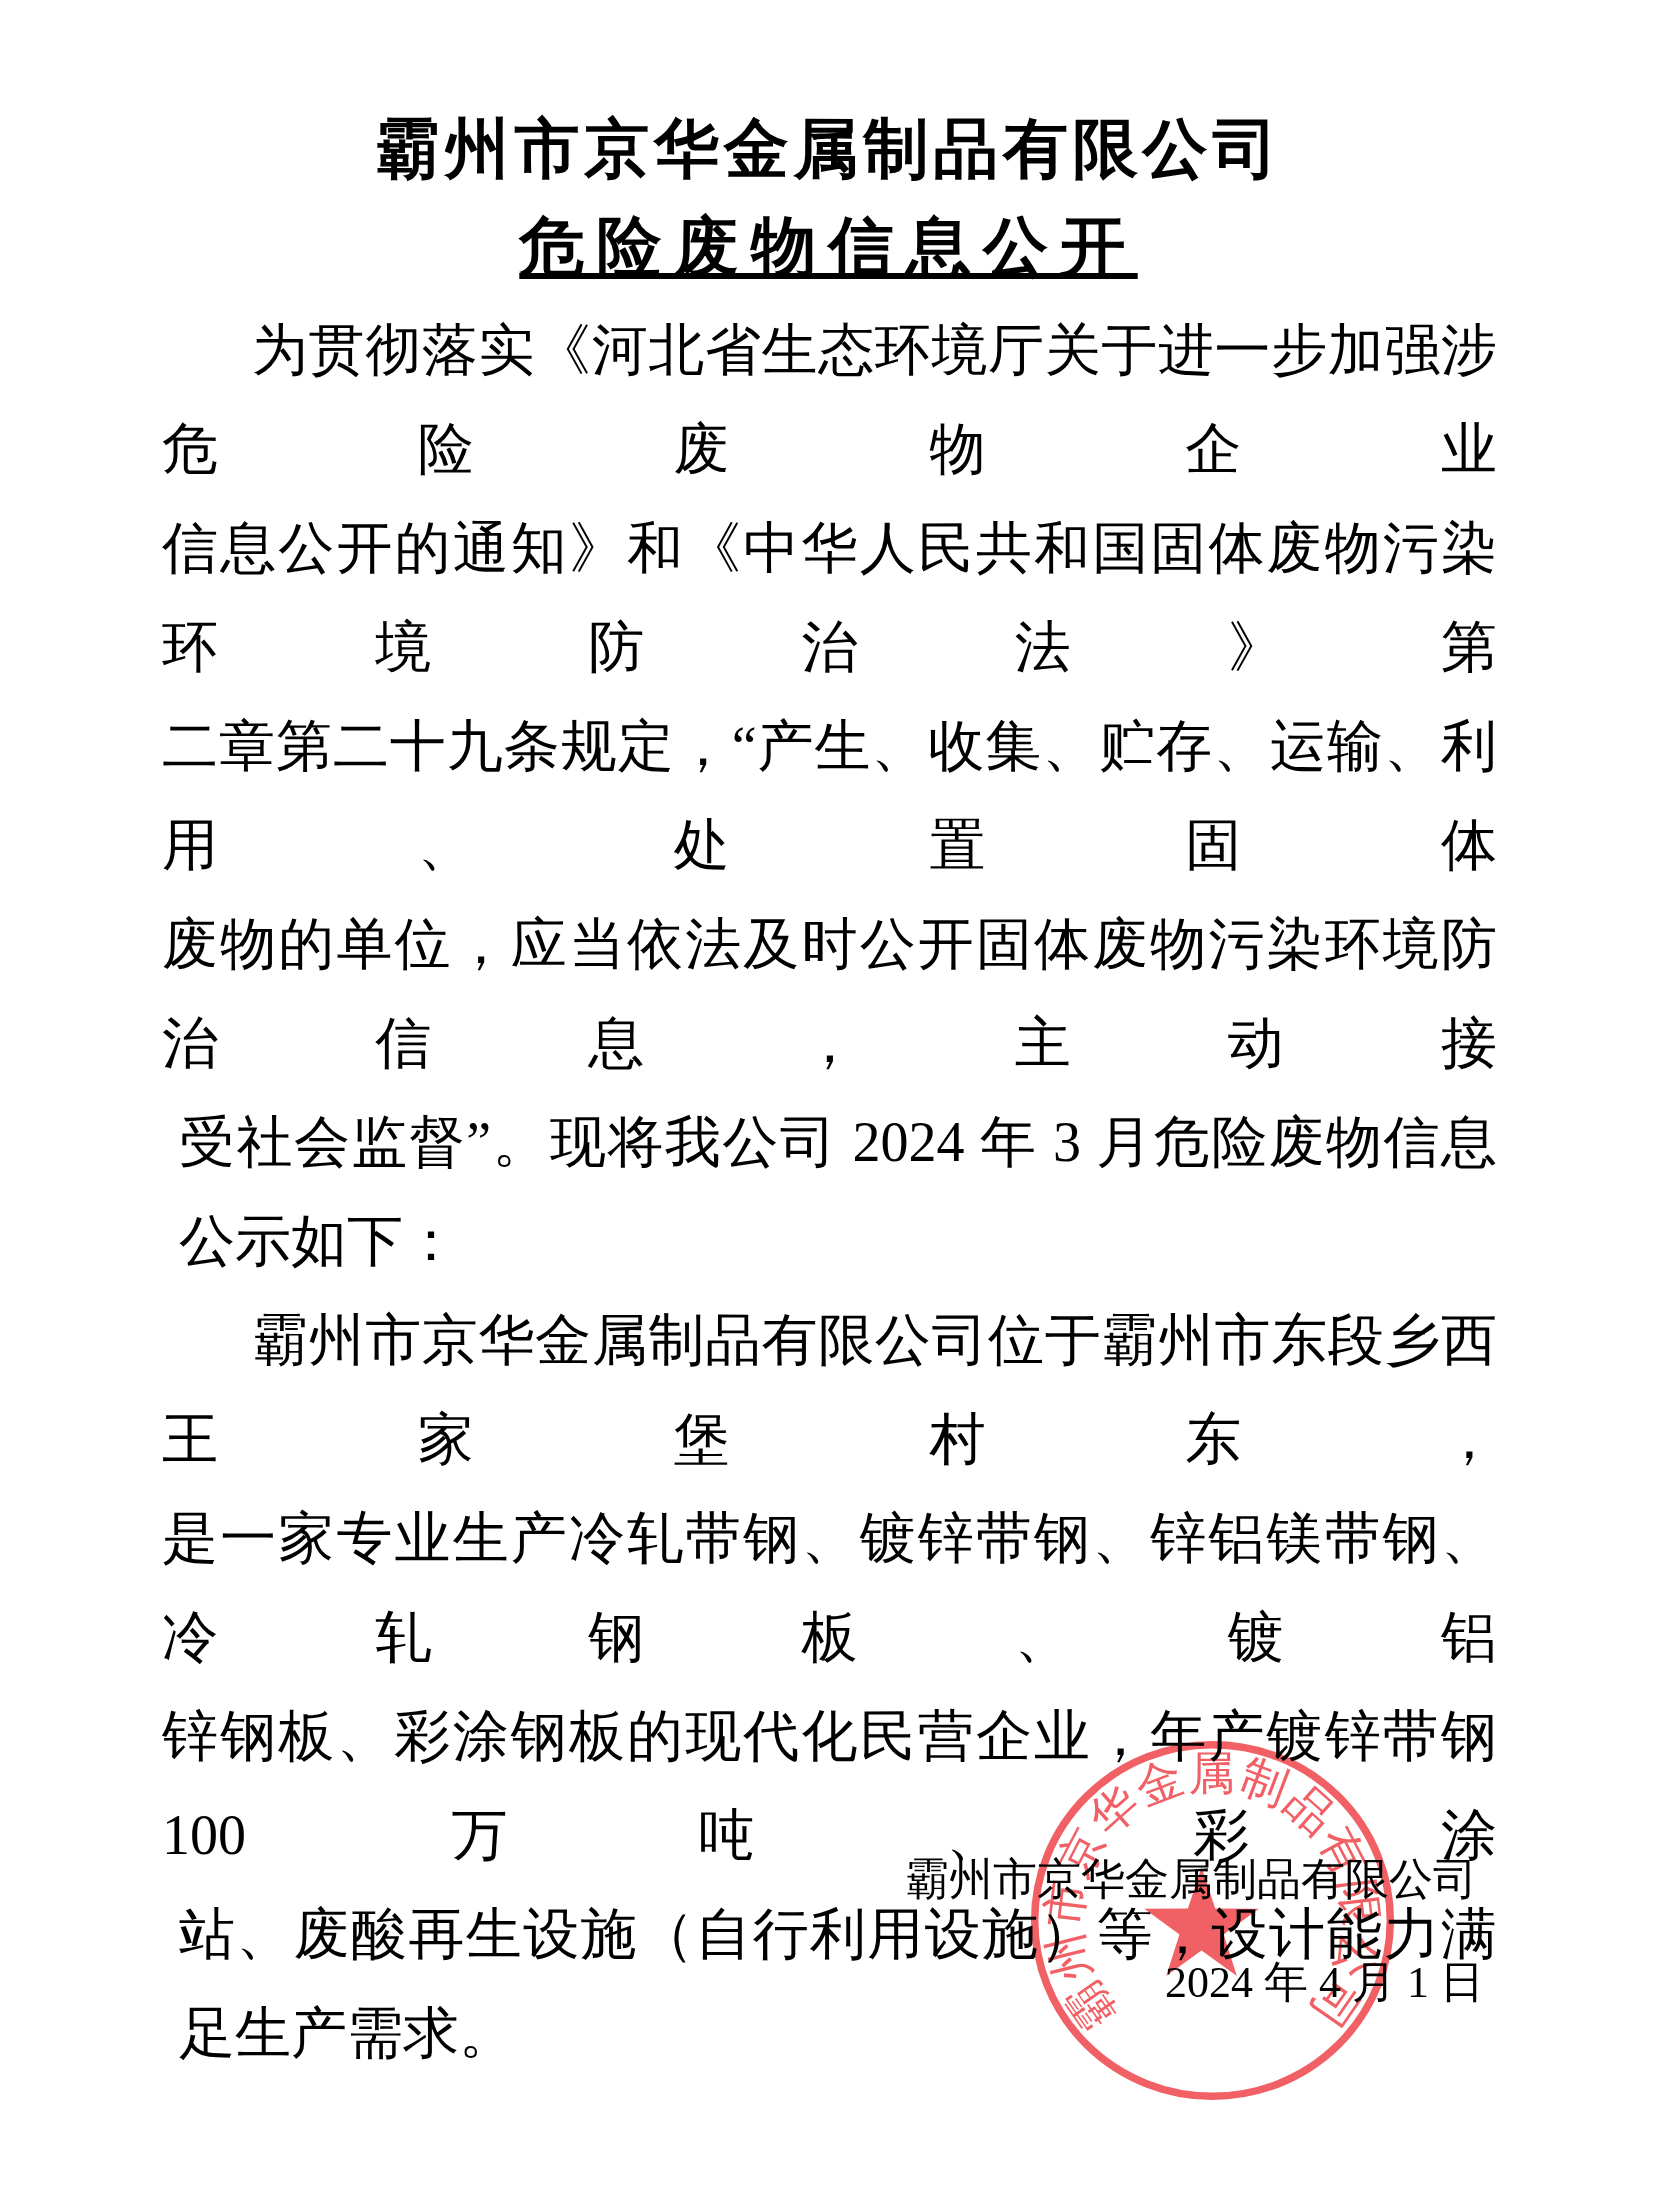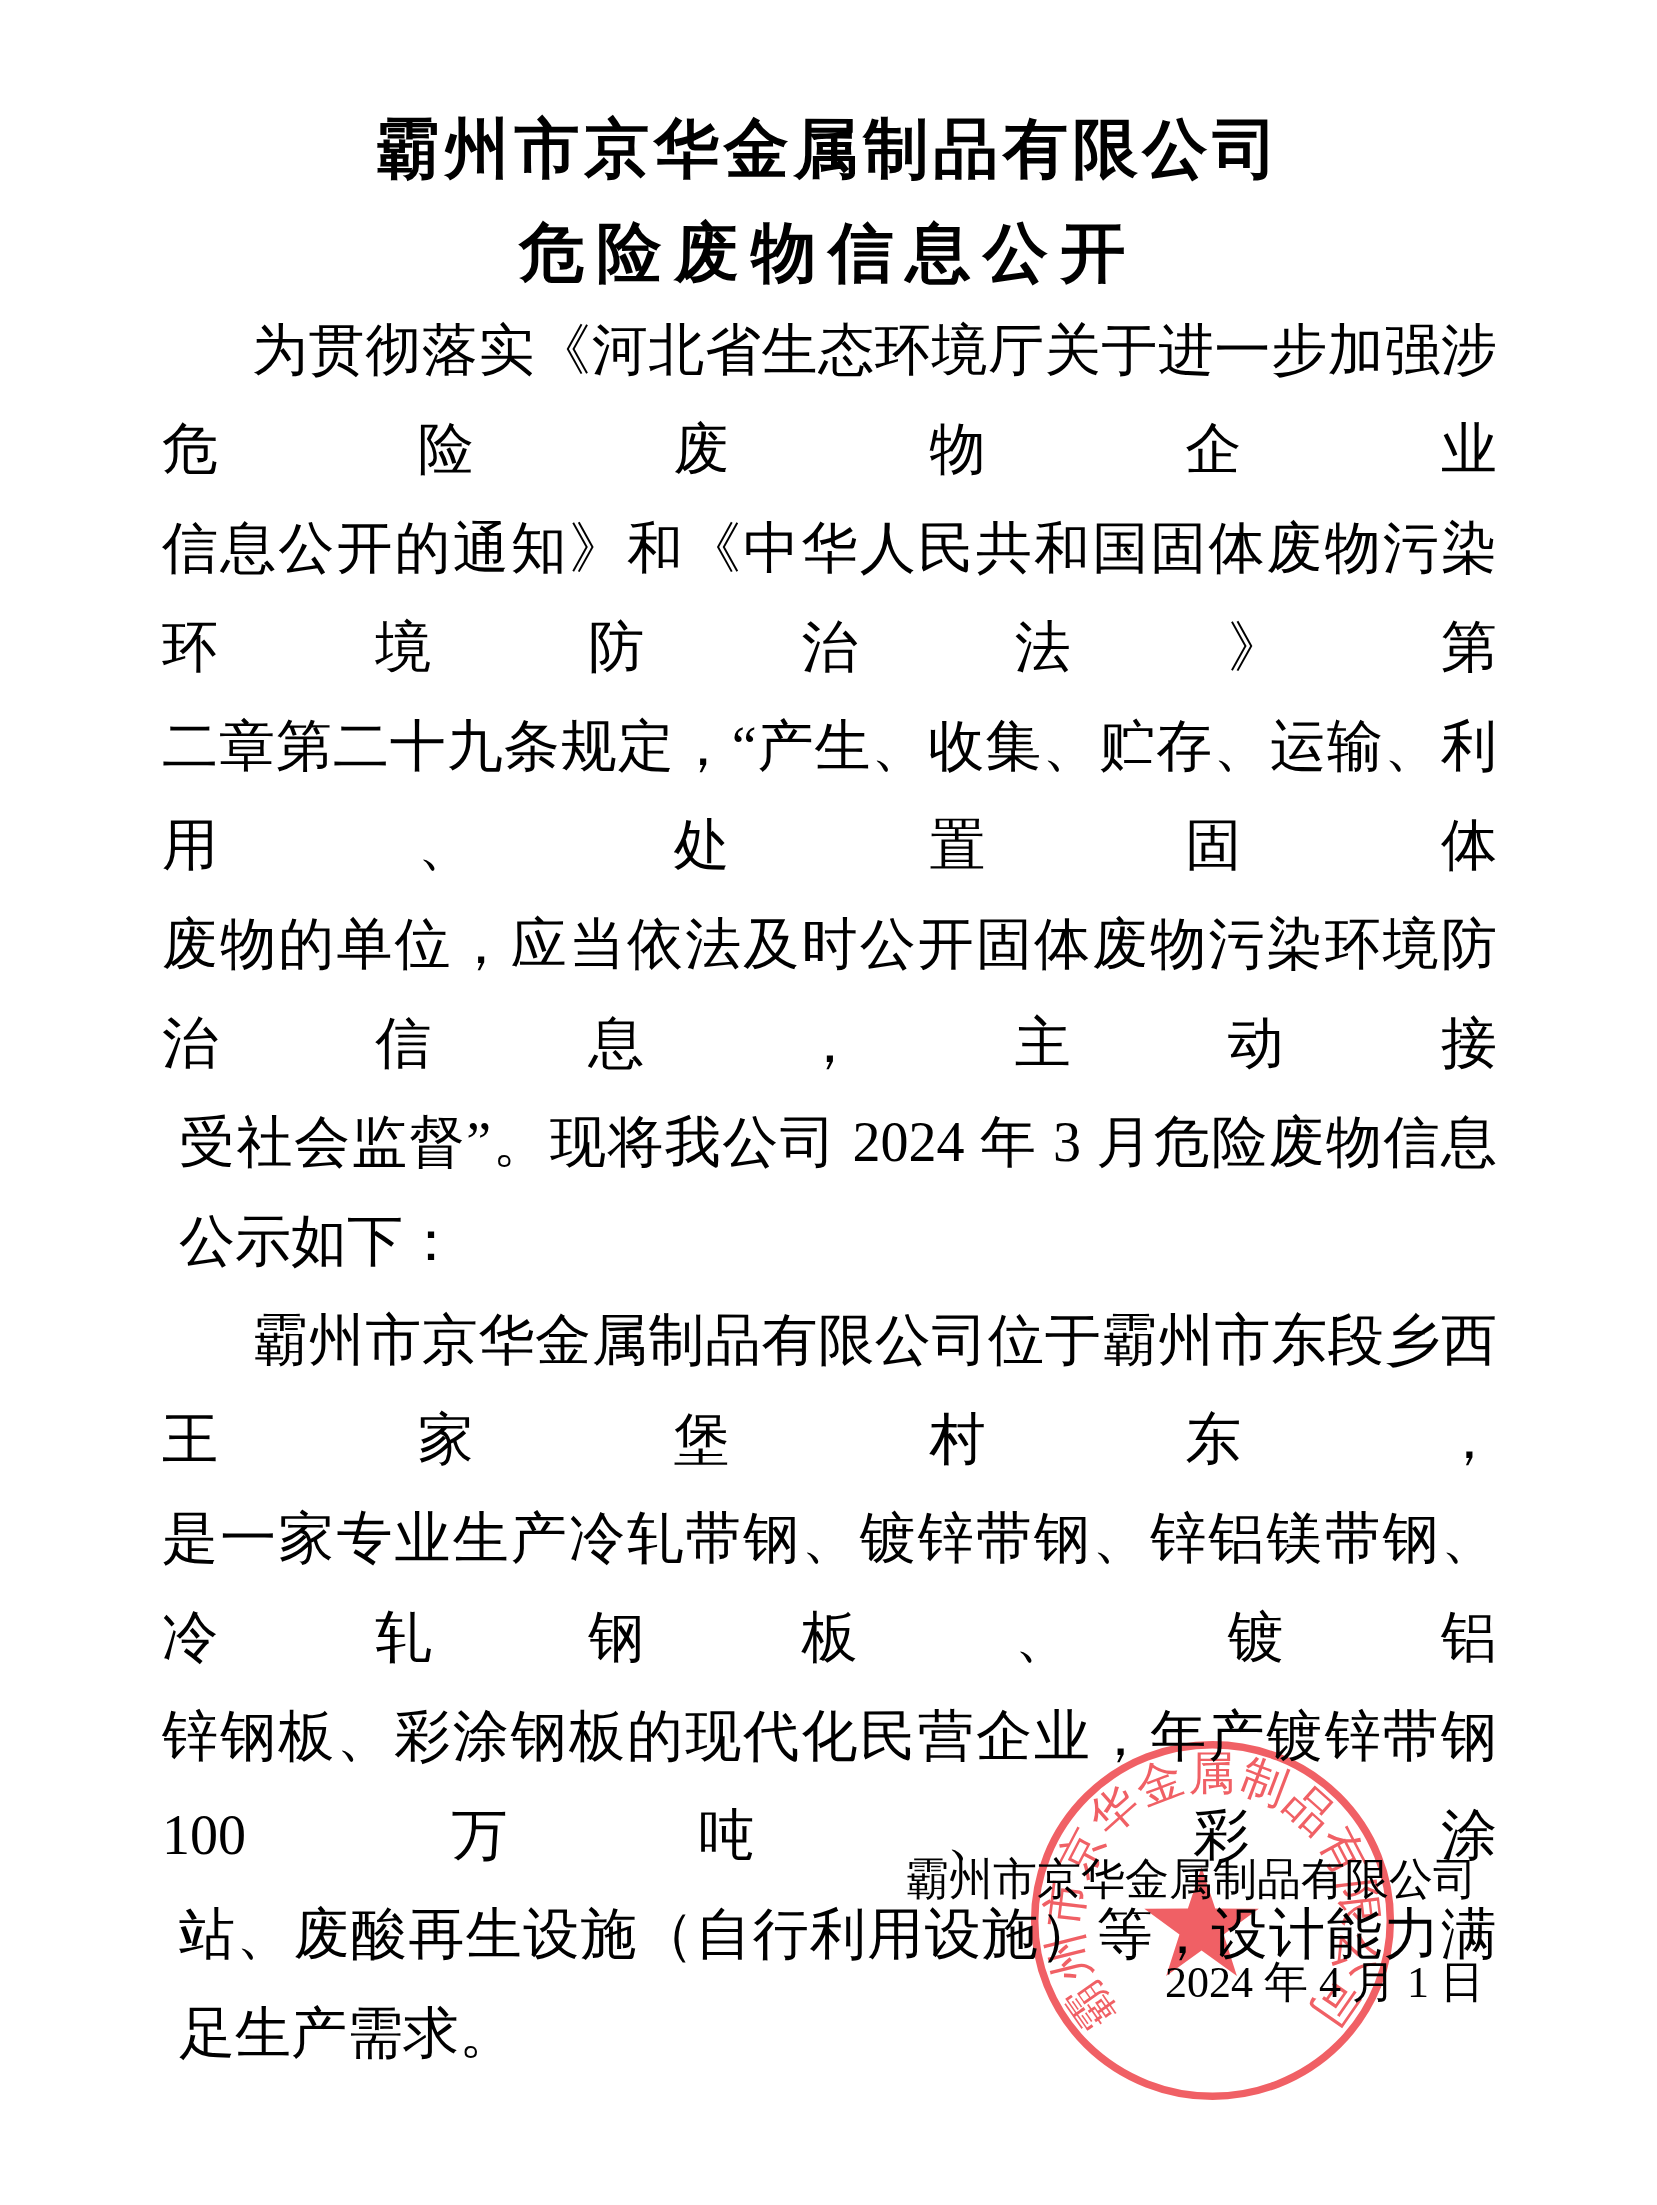--- a/index.html
+++ b/index.html
@@ -27,21 +27,21 @@
     width: 1657px;
     margin: 0;
     text-align: center;
     font-weight: bold;
     font-size: 65px;
     line-height: 66px;
     white-space: nowrap;
     z-index: 2;
   }
   .t1 { top: 116px; letter-spacing: 4.8px; }
-  .t2 { top: 220px; letter-spacing: 12.3px; }
+  .t2 { top: 214px; letter-spacing: 12.3px; text-decoration: underline; }
   .body-text {
     position: absolute;
     left: 162px;
     top: 301px;
     width: 1335px;
     font-size: 56px;
     line-height: 99px;
     z-index: 2;
   }
   .bl {

